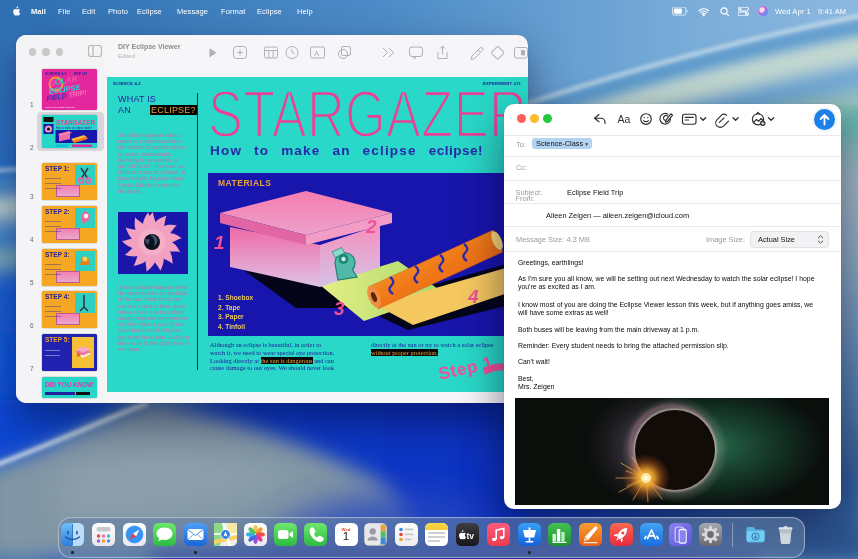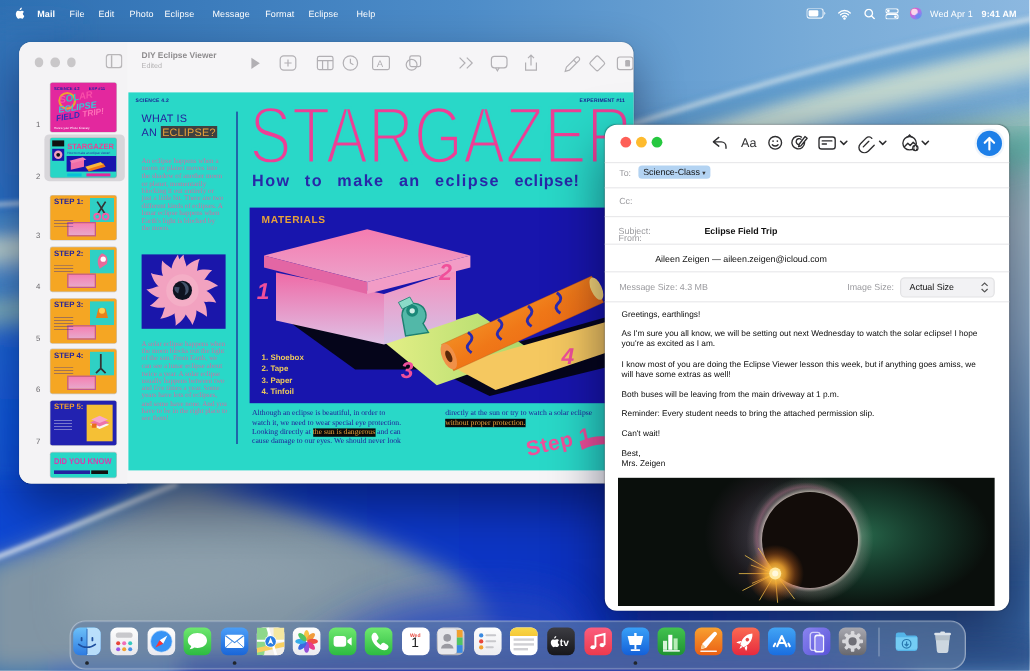--- a/index.html
+++ b/index.html
@@ -143,21 +143,21 @@
           <stop offset="0" stop-color="#ff5fa0"></stop>
           <stop offset=".5" stop-color="#b66ae8"></stop>
           <stop offset="1" stop-color="#4aa8f0"></stop>
         </linearGradient>
       </defs>
     <circle cx="6.5" cy="6.5" r="6.2" fill="url(#siri)"></circle>
       <circle cx="5" cy="5" r="3.4" fill="#ffe2f0" opacity=".9"></circle>
       <circle cx="8.5" cy="8.8" r="2.6" fill="#5a8ef5" opacity=".6"></circle>
   </svg>
   <span class="mi" style="left:775px;font-size:7.5px;font-weight:500">Wed Apr 1</span>
-  <span class="mi" style="left:818px;font-size:7.5px;font-weight:700">9:41 AM</span>
+  <span class="mi" style="left:818px;font-size:7.5px;font-weight:400">9:41 AM</span>
 </div>
 
 <div id="kn">
   <span class="tl" style="left:12.5px"></span>
     <span class="tl" style="left:26px"></span>
     <span class="tl" style="left:39.5px"></span>
   <svg class="abs" style="left:72px;top:10px;z-index:3" width="14" height="12" viewBox="0 0 14 12">
       <rect x=".5" y=".5" width="13" height="11" rx="2.5" fill="none" stroke="#b8b6b8" stroke-width="1.2"></rect>
       <line x1="5" y1="1" x2="5" y2="11" stroke="#b8b6b8" stroke-width="1.2"></line>
     </svg>
@@ -281,21 +281,21 @@
       <svg width="55" height="24" viewBox="0 0 55 24">
           <text x="3" y="10" font-size="7" fill="#d93aae" font-weight="bold" textLength="48" lengthAdjust="spacingAndGlyphs">DID YOU KNOW</text>
           <rect x="3" y="15" width="30" height="3" fill="#2222a0"></rect>
           <rect x="34" y="15" width="14" height="3" fill="#111"></rect>
         </svg>
     </div>
   </div>
   <div id="knslide">
     <div class="abs" style="left:6px;top:4px;font-size:4.2px;font-weight:bold;color:#1a1a90;letter-spacing:.2px">SCIENCE 4.2</div>
     <div class="abs" style="left:376px;top:4px;font-size:4.2px;font-weight:bold;color:#1a1a90;letter-spacing:.2px">EXPERIMENT #11</div>
-    <div class="abs" style="left:11px;top:17px;font-size:9px;font-weight:normal;color:#23239c;letter-spacing:.2px;line-height:1.2">WHAT IS<br>AN&nbsp;<span style="background:#404040;color:#e8a23a;padding:0 1.5px;">ECLIPSE?</span></div>
+    <div class="abs" style="left:11px;top:17px;font-size:9px;font-weight:normal;color:#23239c;letter-spacing:.2px;line-height:1.2">WHAT IS<br>AN&nbsp;<span style="background:#000000;color:#e8a23a;padding:0 1.5px;margin-left:16px;">ECLIPSE?</span></div>
     <div class="abs" style="left:11px;top:55px;width:69px;font-family:'Liberation Serif',serif;font-size:5.9px;line-height:1.05;color:#cf6fa4;">An eclipse happens when a moon or planet moves into the shadow of another moon or planet, momentarily blocking it out entirely or just a little bit. There are two different kinds of eclipses. A lunar eclipse happens when Earth's light is blocked by the moon.</div>
     <div class="abs" style="left:11px;top:135px;width:70px;height:62px;background:#1a16aa;">
       <svg width="70" height="62" viewBox="0 0 70 62">
         <g transform="translate(34,30)">
           <g fill="#f2a2c0">
             <path d="M-5,-12 C-9,-19 -3,-26 1,-30 C1,-24 6,-19 3,-12 Z"></path>
             <path d="M-5,-12 C-9,-19 -3,-26 1,-30 C1,-24 6,-19 3,-12 Z" transform="rotate(27)"></path>
             <path d="M-5,-12 C-9,-19 -3,-26 1,-30 C1,-24 6,-19 3,-12 Z" transform="rotate(54)"></path>
             <path d="M-5,-12 C-9,-19 -3,-26 1,-30 C1,-24 6,-19 3,-12 Z" transform="rotate(81)"></path>
             <path d="M-5,-12 C-9,-19 -3,-26 1,-30 C1,-24 6,-19 3,-12 Z" transform="rotate(108)"></path>
@@ -429,21 +429,21 @@
       </svg>
   </div>
   <div class="sep" style="top:31px"></div>
 
   <div class="mlbl" style="left:12px;top:36px">To:</div>
   <div class="abs" style="left:28px;top:33.5px;background:#b3d3f2;border-radius:3px;height:11.5px;line-height:11.5px;padding:0 4px;font-size:7.4px;font-weight:500;color:#111;">Science-Class <span style="font-size:5.5px;color:#333">▾</span></div>
   <div class="sep" style="top:52px"></div>
   <div class="mlbl" style="left:12px;top:59px">Cc:</div>
   <div class="sep" style="top:76px"></div>
   <div class="mlbl" style="left:11.5px;top:84px">Subject:</div>
-  <div class="mval" style="left:55px;top:84px;font-weight:bold;padding-left:28px;">Eclipse Field Trip</div>
+  <div class="mval" style="left:35px;top:84px;font-weight:normal;padding-left:28px;">Eclipse Field Trip</div>
   <div class="sep" style="top:99px"></div>
   <div class="mlbl" style="left:11.5px;top:90px">From:</div>
   <div class="mval" style="left:42px;top:107px">Aileen Zeigen — aileen.zeigen@icloud.com</div>
   <div class="sep" style="top:122px"></div>
   <div class="mlbl" style="left:12px;top:131px">Message Size: 4.3 MB</div>
   <div class="mlbl" style="left:202px;top:131px">Image Size:</div>
   <div class="abs" style="left:246px;top:126.5px;width:77px;height:15px;background:#f2f2f4;border-radius:4px;border:.5px solid #e2e2e4;">
      <span style="position:absolute;left:7px;top:3px;font-size:7.4px;color:#111">Actual Size</span>
      <svg style="position:absolute;right:4px;top:3px" width="7" height="9" viewBox="0 0 7 9">
         <path d="M1,3.2 L3.5,.8 L6,3.2 M1,5.8 L3.5,8.2 L6,5.8" stroke="#555" stroke-width="1" fill="none"></path>

